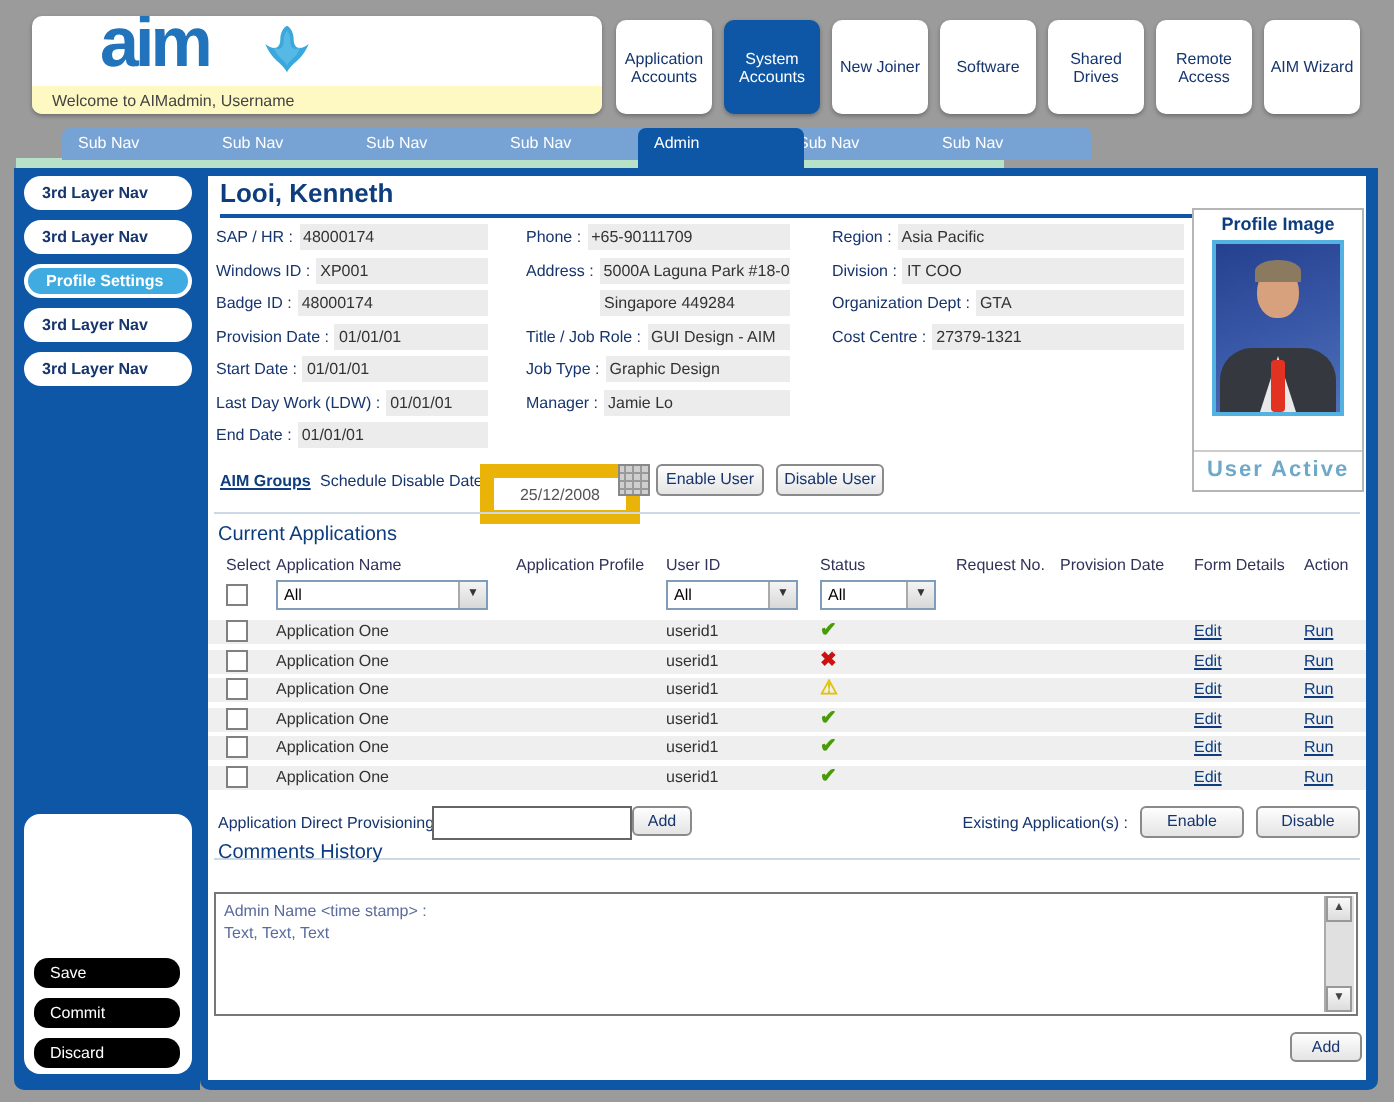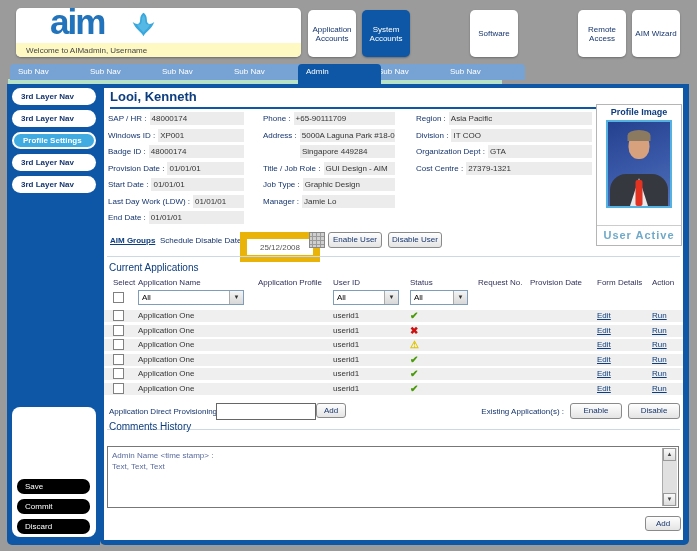--- a/index.html
+++ b/index.html
@@ -11,21 +11,21 @@
   .logo-text{position:absolute;left:34px;top:-6px;font-size:35px;font-weight:bold;color:#2173bb;letter-spacing:-2px;}
   .eagle{position:absolute;left:114px;top:4px;}
   .welcome-bar{position:absolute;left:0;right:0;bottom:0;height:14px;background:#fef9c3;font-size:8px;color:#444;line-height:15px;padding-left:10px;}
 
   .nav-btn{position:absolute;top:10px;width:48px;height:47px;background:#fff;border-radius:5px;font-size:8px;color:#16356e;display:flex;align-items:center;justify-content:center;text-align:center;cursor:pointer;box-shadow:0 1px 2px rgba(0,0,0,.3);padding:2px;box-sizing:border-box;}
   .nav-btn.active{background:#0d57a6;color:#fff;}
   .n1{left:308px}.n2{left:362px}.n3{left:416px}.n4{left:470px}.n5{left:524px}.n6{left:578px}.n7{left:632px}
 
   
   .green-strip{position:absolute;left:8px;top:79px;width:494px;height:5px;background:#b8e2c8;}
-  .subtab{position:absolute;top:64px;width:83px;height:16px;background:#76a3d3;border-radius:4px 4px 0 0;color:#fff;font-size:8px;line-height:16px;padding-left:8px;box-sizing:border-box;cursor:pointer;z-index:2;}
+  .subtab{position:absolute;top:64px;width:83px;height:16px;background:#76a3d3;border-radius:4px 4px 0 0;color:#fff;font-size:8px;line-height:16px;padding-left:8px;box-sizing:border-box;cursor:pointer;z-index:2;margin-left:21px;}
   .subtab.active{background:#0d57a6;height:20px;z-index:3;}
   .t1{left:10px}.t2{left:82px}.t3{left:154px}.t4{left:226px}.t5{left:298px}.t6{left:370px}.t7{left:442px}
 
   
   .sidebar{position:absolute;left:7px;top:84px;width:93px;height:461px;background:#0d57a6;border-radius:0 0 0 5px;}
   .side-item{position:absolute;left:5px;width:84px;height:17px;background:#fff;border-radius:9px;font-size:8px;font-weight:bold;color:#16356e;line-height:17px;padding-left:9px;box-sizing:border-box;cursor:pointer;}
   .side-item.active{background:#3fabe0;color:#fff;border:2px solid #fff;line-height:13px;}
   .s1{top:4px}.s2{top:26px}.s3{top:48px}.s4{top:70px}.s5{top:92px}
   .side-panel{position:absolute;left:5px;top:323px;width:84px;height:130px;background:#fff;border-radius:8px;}
   .side-action{position:absolute;left:5px;width:73px;height:15px;background:#000000;border-radius:7px;color:#fff;font-size:8px;line-height:15px;padding-left:8px;box-sizing:border-box;cursor:pointer;}
@@ -122,22 +122,28 @@
     </div>
     <div class="welcome-bar">Welcome to AIMadmin, Username</div>
   </div>
 
   <div class="nav-btn n1">
       <span>Application Accounts</span>
     </div>
   <div class="nav-btn n2 active">
       <span>System Accounts</span>
     </div>
+  <div class="nav-btn n3">
+      <span>New Joiner</span>
+    </div>
   <div class="nav-btn n4">
       <span>Software</span>
+    </div>
+  <div class="nav-btn n5">
+      <span>Shared Drives</span>
     </div>
   <div class="nav-btn n6">
       <span>Remote Access</span>
     </div>
   <div class="nav-btn n7">
       <span>AIM Wizard</span>
     </div>
 
   <div class="green-strip"></div>
   <div class="subtab t1">Sub Nav</div>

